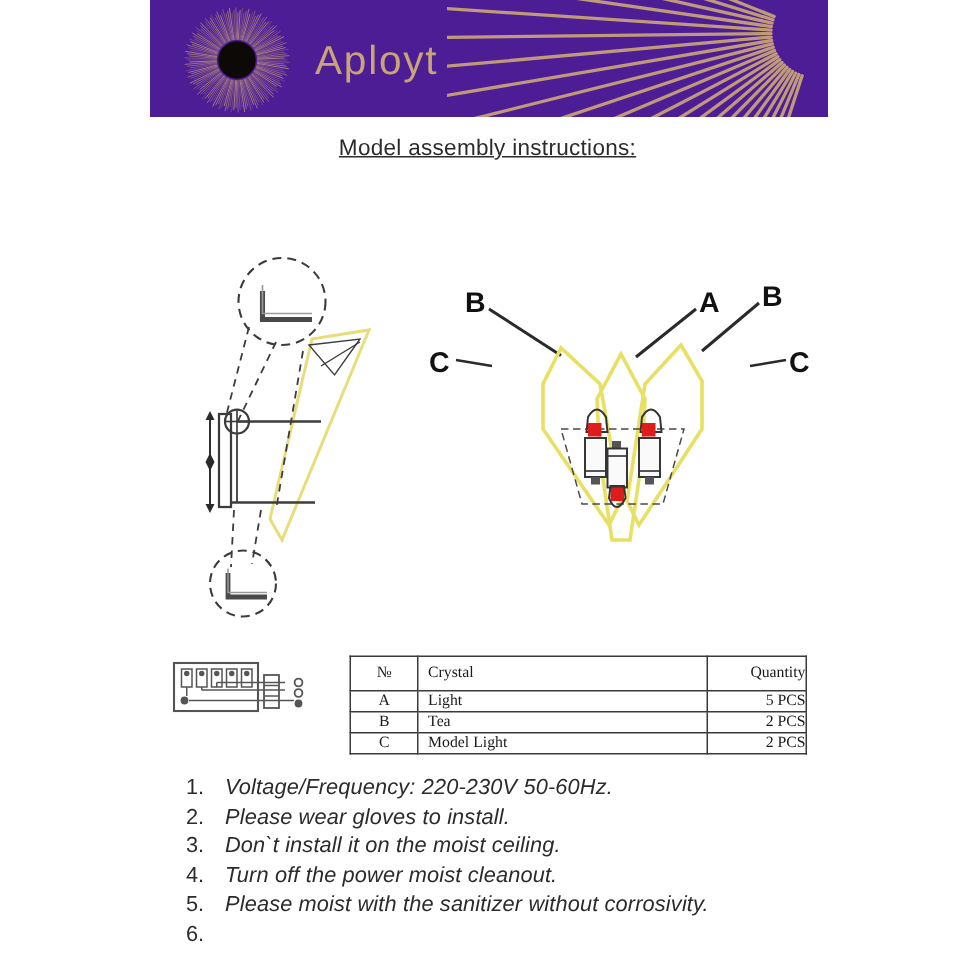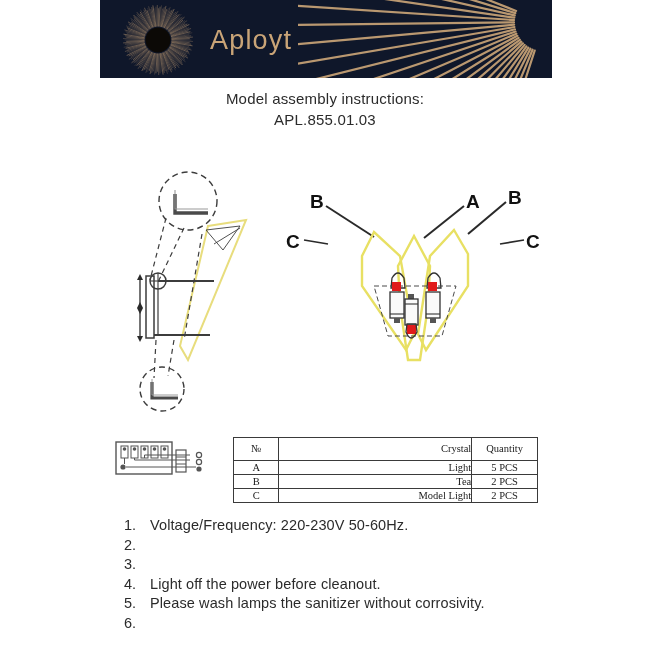--- a/index.html
+++ b/index.html
@@ -16,21 +16,21 @@
     color: #231f20;
   }
 
   
   #header-banner {
     position: absolute;
     left: 100px;
     top: 0;
     width: 452px;
     height: 78px;
-    background: #0f172a;
+    background: #4c1d95;
     overflow: hidden;
   }
   #header-sunburst-logo {
     position: absolute;
     left: 22px;
     top: 4px;
     width: 72px;
     height: 72px;
   }
   #brand-wordmark {
@@ -59,20 +59,21 @@
     left: 0;
     top: 88px;
     width: 650px;
     text-align: center;
     line-height: 21px;
   }
   #doc-title-block .t-line {
     font-size: 15px;
     color: #2b2b2b;
     letter-spacing: 0.2px;
+    text-decoration: underline;
   }
 
   
   #diagram-side-view {
     position: absolute;
     left: 128px;
     top: 168px;
     width: 140px;
     height: 248px;
   }
@@ -108,22 +109,22 @@
     height: 13px;
     line-height: 13px;
   }
   #parts-table thead th {
     height: 22px;
     line-height: 22px;
     font-weight: normal;
     text-align: center;
   }
   #parts-table .col-no    { width: 46px;  text-align: center; }
-  #parts-table .col-name  { width: 193px; text-align: right; padding-left: 6px; }
-  #parts-table .col-qty   { width: 66px;  text-align: center; }
+  #parts-table .col-name  { width: 193px; text-align: left; padding-left: 6px; }
+  #parts-table .col-qty   { width: 66px;  text-align: right; }
 
   
   #instructions-list {
     position: absolute;
     left: 124px;
     top: 517px;
     width: 470px;
   }
   #instructions-list .ins-row {
     display: flex;
@@ -134,20 +135,21 @@
     width: 26px;
     flex: 0 0 26px;
     font-size: 14.5px;
     color: #2b2b2b;
   }
   #instructions-list .ins-text {
     font-size: 14.5px;
     color: #2b2b2b;
     letter-spacing: 0.1px;
     white-space: nowrap;
+    font-style: italic;
   }
 </style>
 </head>
 <body>
 
 <div id="header-banner">
 
   <svg id="header-sunburst-logo" viewBox="0 0 72 72">
     <g id="sunburst-rays" stroke="#c9a477" stroke-width="0.55">
         <line x1="49.50" y1="36.00" x2="69.40" y2="36.00" opacity="0.35"></line>
@@ -329,21 +331,20 @@
         <line x1="216.31" y1="135.71" x2="-80.60" y2="92.77" opacity="0.92"></line>
         <line x1="216.73" y1="133.41" x2="-75.94" y2="67.53" opacity="0.92"></line>
         <line x1="217.33" y1="131.16" x2="-69.34" y2="42.73" opacity="0.92"></line>
         <line x1="218.11" y1="128.96" x2="-60.83" y2="18.52" opacity="0.92"></line>
       </g>
   </svg>
 </div>
 
 <div id="doc-title-block">
   <div class="t-line">Model assembly instructions:</div>
-  <div class="t-line">APL.855.01.03</div>
 </div>
 
 <svg id="diagram-side-view" viewBox="0 0 140 248">
 
   <circle cx="60" cy="33" r="29" fill="none" stroke="#3c3c3c" stroke-width="1.4" stroke-dasharray="6 4"></circle>
   <path d="M47 26 L47 45 L80 45" fill="none" stroke="#4a4a4a" stroke-width="3.4"></path>
   <path d="M47 22 L47 41 L80 41" fill="none" stroke="#9a9a9a" stroke-width="1.1"></path>
 
   <path d="M38 50 L22 112" fill="none" stroke="#3c3c3c" stroke-width="1.2" stroke-dasharray="5 4"></path>
   <path d="M56 60 L30 114" fill="none" stroke="#3c3c3c" stroke-width="1.2" stroke-dasharray="5 4"></path>
@@ -478,28 +479,30 @@
   </tbody>
 </table>
 
 <div id="instructions-list">
   <div class="ins-row">
     <span class="ins-num">1.</span>
     <span class="ins-text">Voltage/Frequency: 220-230V 50-60Hz.</span>
   </div>
   <div class="ins-row">
     <span class="ins-num">2.</span>
+    <span class="ins-text">Please wear gloves to install.</span>
   </div>
   <div class="ins-row">
     <span class="ins-num">3.</span>
+    <span class="ins-text">Don`t install it on the moist ceiling.</span>
   </div>
   <div class="ins-row">
     <span class="ins-num">4.</span>
-    <span class="ins-text">Light off the power before cleanout.</span>
+    <span class="ins-text">Turn off the power moist cleanout.</span>
   </div>
   <div class="ins-row">
     <span class="ins-num">5.</span>
-    <span class="ins-text">Please wash lamps the sanitizer without corrosivity.</span>
+    <span class="ins-text">Please moist with the sanitizer without corrosivity.</span>
   </div>
   <div class="ins-row">
     <span class="ins-num">6.</span>
   </div>
 </div>
 
 </body></html>

